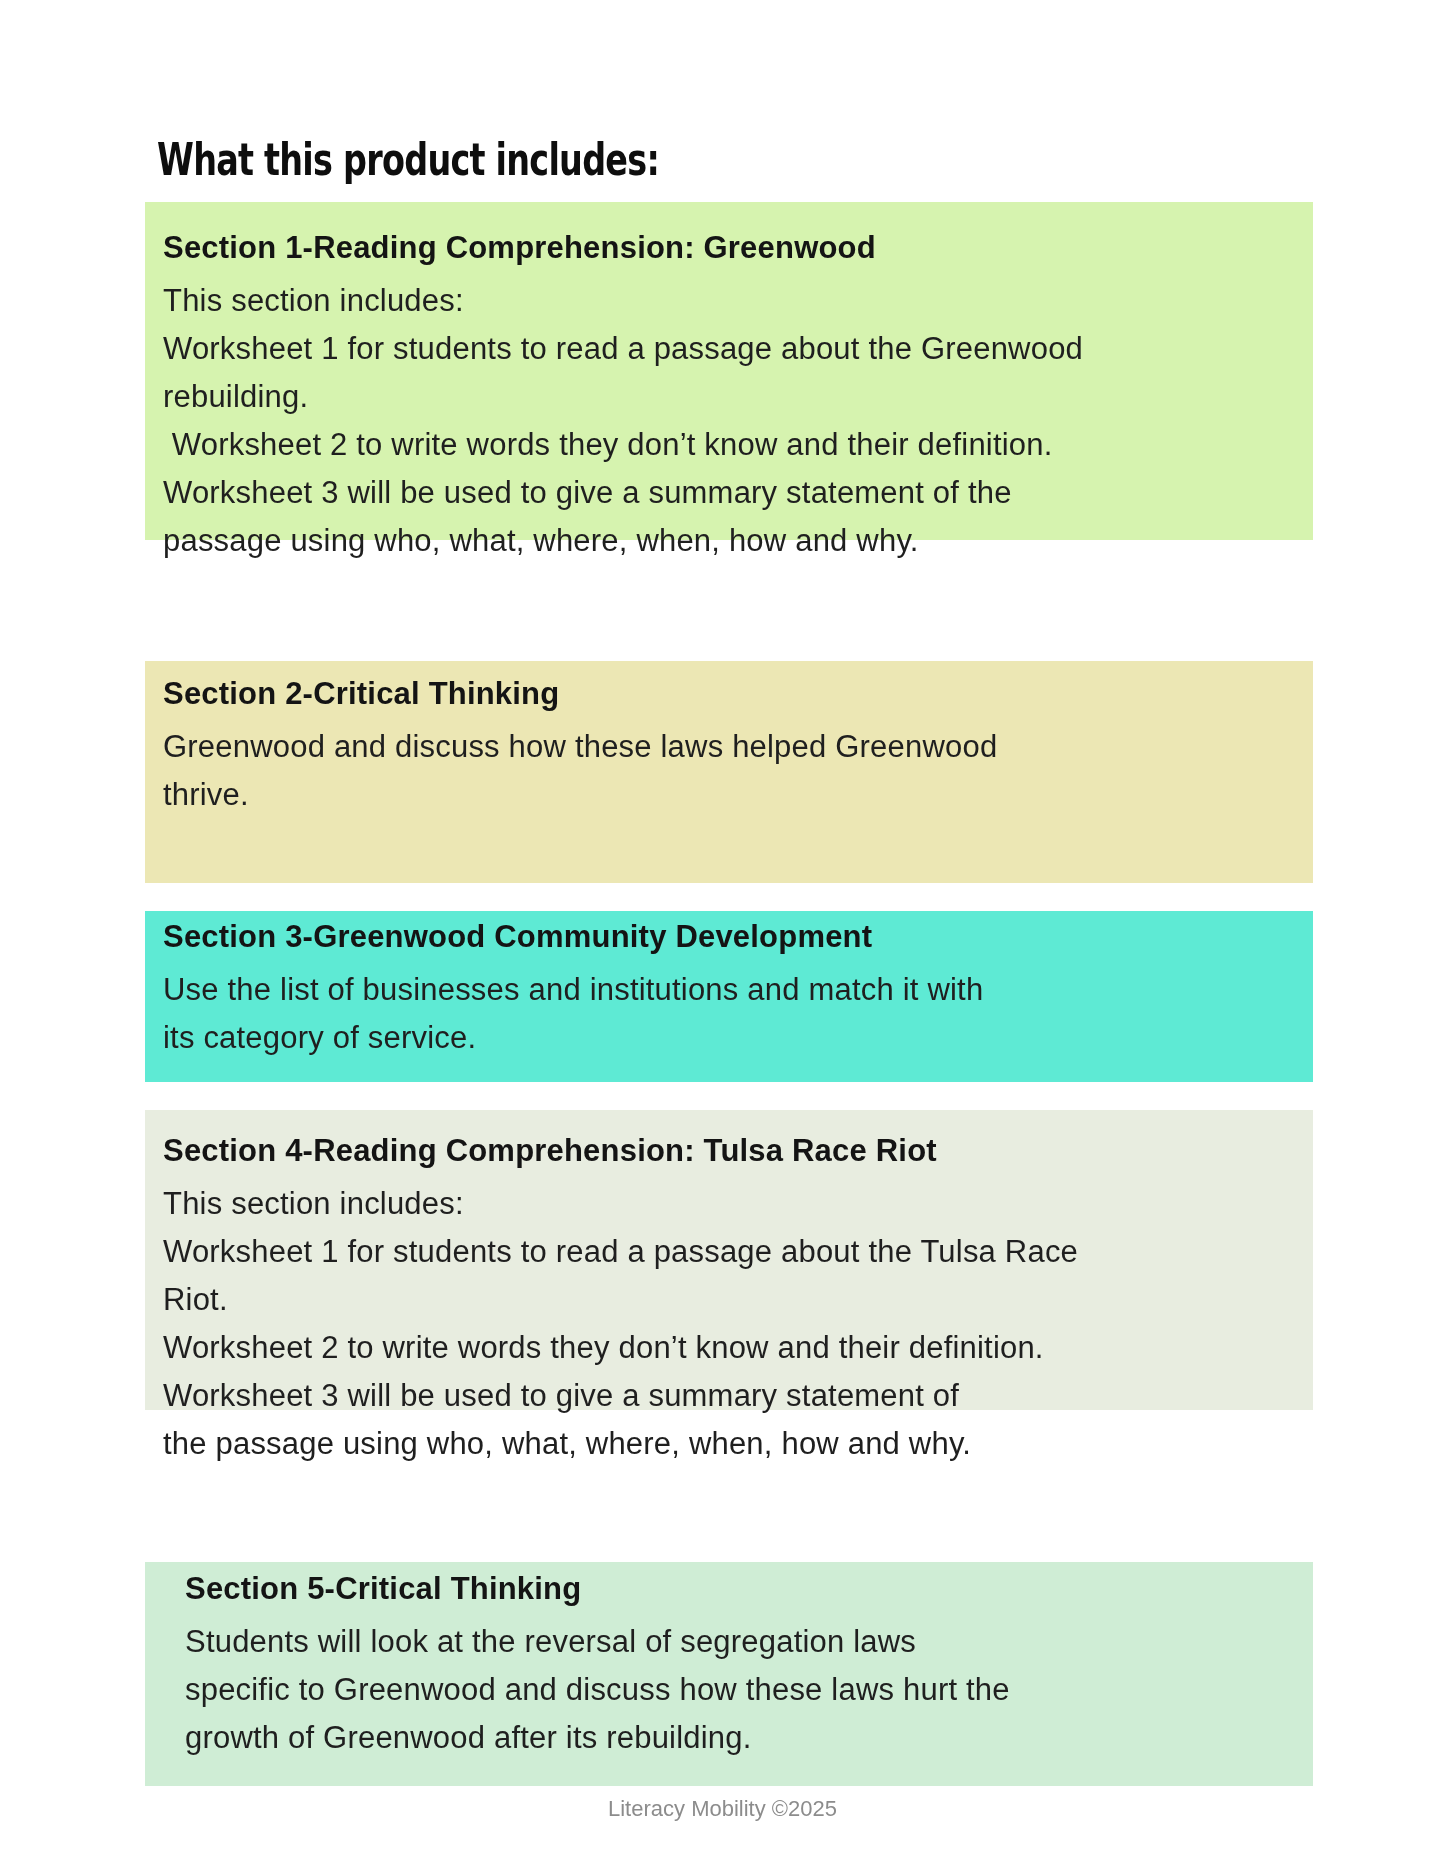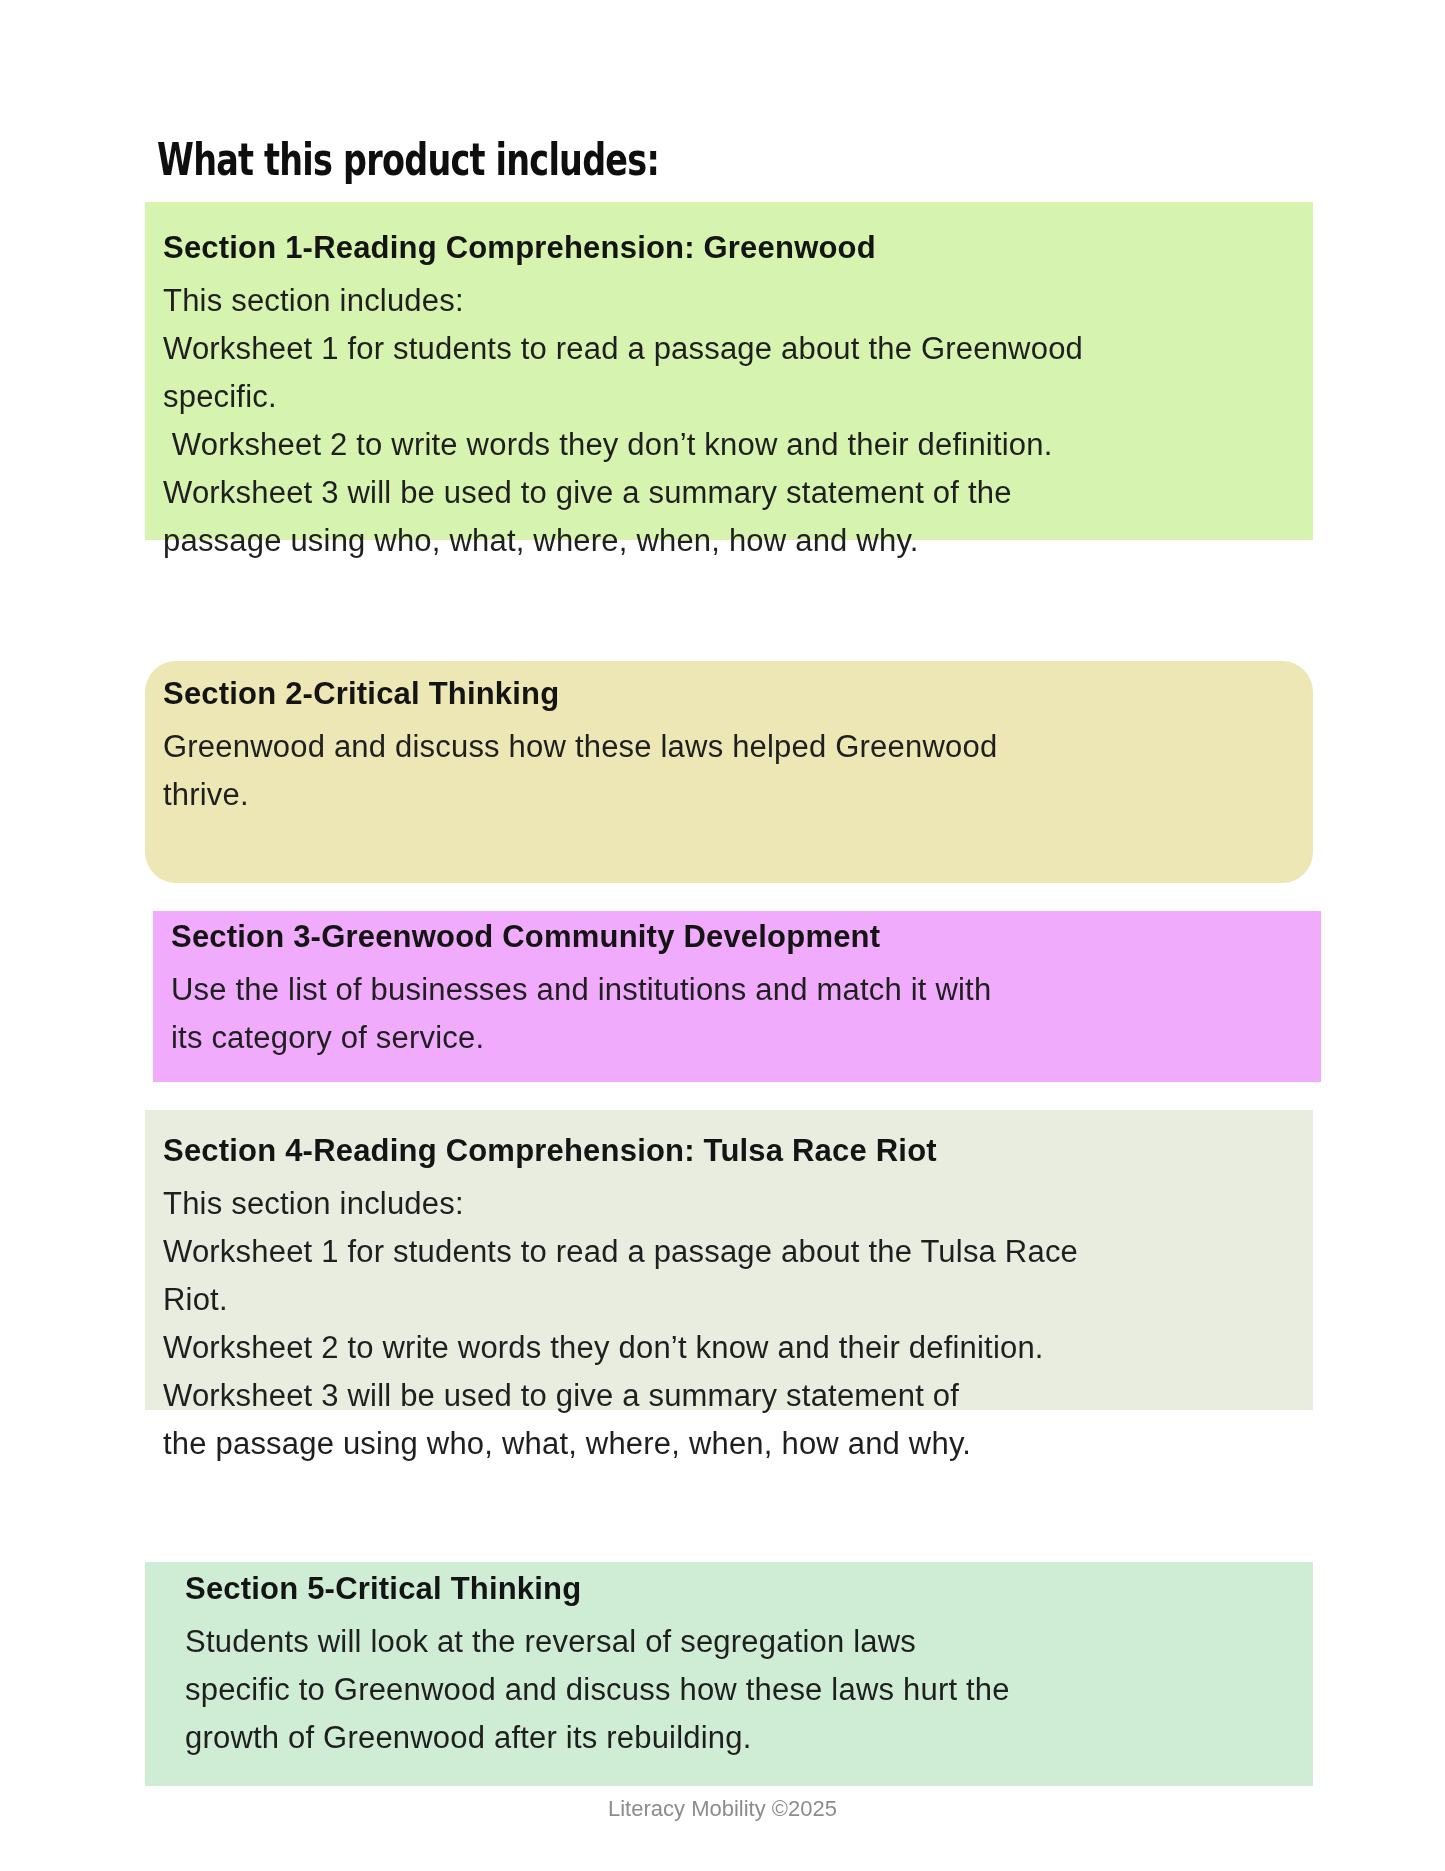--- a/index.html
+++ b/index.html
@@ -67,33 +67,33 @@
 </style>
 </head>
 <body>
 
 <h1 class="page-title">What this product includes:</h1>
 
 <section class="card card-s1" style="background: rgb(214, 243, 175);">
   <h2 class="card-heading">Section 1-Reading Comprehension: Greenwood</h2>
   <div class="card-line">This section includes:</div>
   <div class="card-line">Worksheet 1 for students to read a passage about the Greenwood</div>
-  <div class="card-line">specific.</div>
+  <div class="card-line">rebuilding.</div>
   <div class="card-line"> Worksheet 2 to write words they don’t know and their definition.</div>
   <div class="card-line">Worksheet 3 will be used to give a summary statement of the</div>
   <div class="card-line">passage using who, what, where, when, how and why.</div>
 </section>
 
-<section class="card card-s2" style="background: rgb(236, 231, 180); border-radius: 31px;">
+<section class="card card-s2" style="background: rgb(236, 231, 180);">
   <h2 class="card-heading">Section 2-Critical Thinking</h2>
   <div class="card-line">Greenwood and discuss how these laws helped Greenwood</div>
   <div class="card-line">thrive.</div>
 </section>
 
-<section class="card card-s3" style="background: #f0abfc; margin-left: 8px;">
+<section class="card card-s3" style="background: #5eead4;">
   <h2 class="card-heading">Section 3-Greenwood Community Development</h2>
   <div class="card-line">Use the list of businesses and institutions and match it with</div>
   <div class="card-line">its category of service.</div>
 </section>
 
 <section class="card card-s4" style="background: rgb(232, 237, 224);">
   <h2 class="card-heading">Section 4-Reading Comprehension: Tulsa Race Riot</h2>
   <div class="card-line">This section includes:</div>
   <div class="card-line">Worksheet 1 for students to read a passage about the Tulsa Race</div>
   <div class="card-line">Riot.</div>

